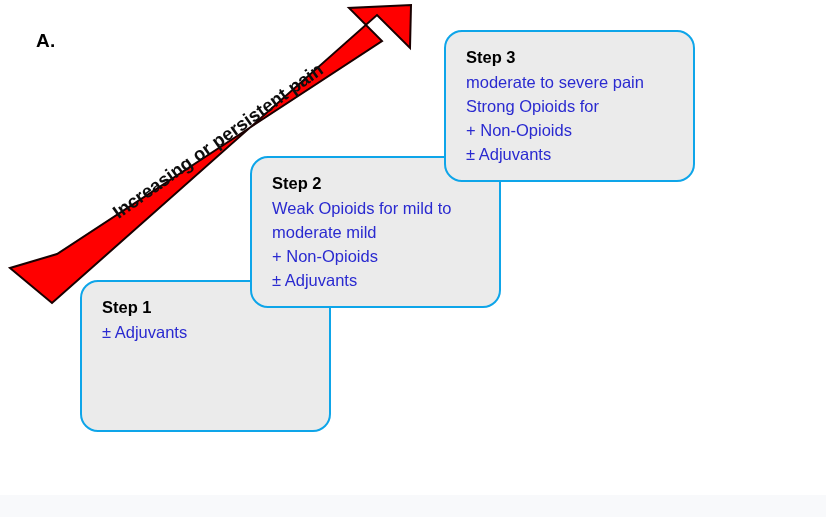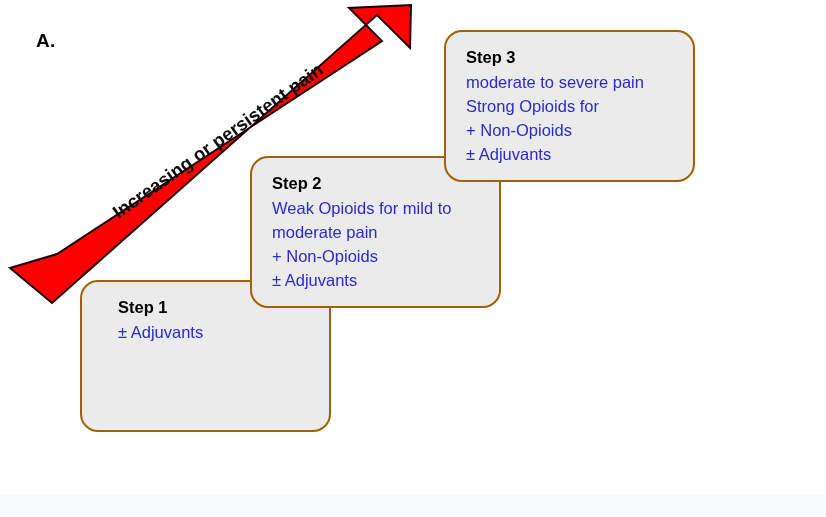--- a/index.html
+++ b/index.html
@@ -56,40 +56,40 @@
     transform: rotate(-35.5deg);
     transform-origin: 50% 50%;
     white-space: nowrap;
     pointer-events: none;
   }
   
   .step-box {
     position: absolute;
     box-sizing: border-box;
     background: #ebebeb;
-    border: 2px solid #a16207;
+    border: 2px solid #0ea5e9;
     border-radius: 18px;
   }
   .step-inner {
     padding: 14px 0 0 20px;
   }
   .step-title {
     font-size: 16.5px;
     font-weight: bold;
     color: #000000;
     line-height: 1.45;
     margin-bottom: 1px;
   }
   .step-line {
     font-size: 16.5px;
     color: #2a2ad0;
     line-height: 1.45;
     white-space: nowrap;
   }
-  #step1-box { left: 80px;  top: 280px; width: 251px; height: 152px; z-index: 3; padding-left: 16px; }
+  #step1-box { left: 80px;  top: 280px; width: 251px; height: 152px; z-index: 3; }
   #step2-box { left: 250px; top: 156px; width: 251px; height: 152px; z-index: 4; }
   #step3-box { left: 444px; top: 30px;  width: 251px; height: 152px; z-index: 5; }
 </style>
 </head>
 <body>
 
 <div id="canvas">
 
   <div class="page-band"></div>
 
@@ -105,21 +105,21 @@
     <div class="step-inner">
       <div class="step-title">Step 1</div>
       <div class="step-line">± Adjuvants</div>
     </div>
   </div>
 
   <div class="step-box" id="step2-box">
     <div class="step-inner">
       <div class="step-title">Step 2</div>
       <div class="step-line">Weak Opioids for mild to</div>
-      <div class="step-line">moderate pain</div>
+      <div class="step-line">moderate mild</div>
       <div class="step-line">+ Non-Opioids</div>
       <div class="step-line">± Adjuvants</div>
     </div>
   </div>
 
   <div class="step-box" id="step3-box">
     <div class="step-inner">
       <div class="step-title">Step 3</div>
       <div class="step-line">moderate to severe pain</div>
       <div class="step-line">Strong Opioids for</div>

